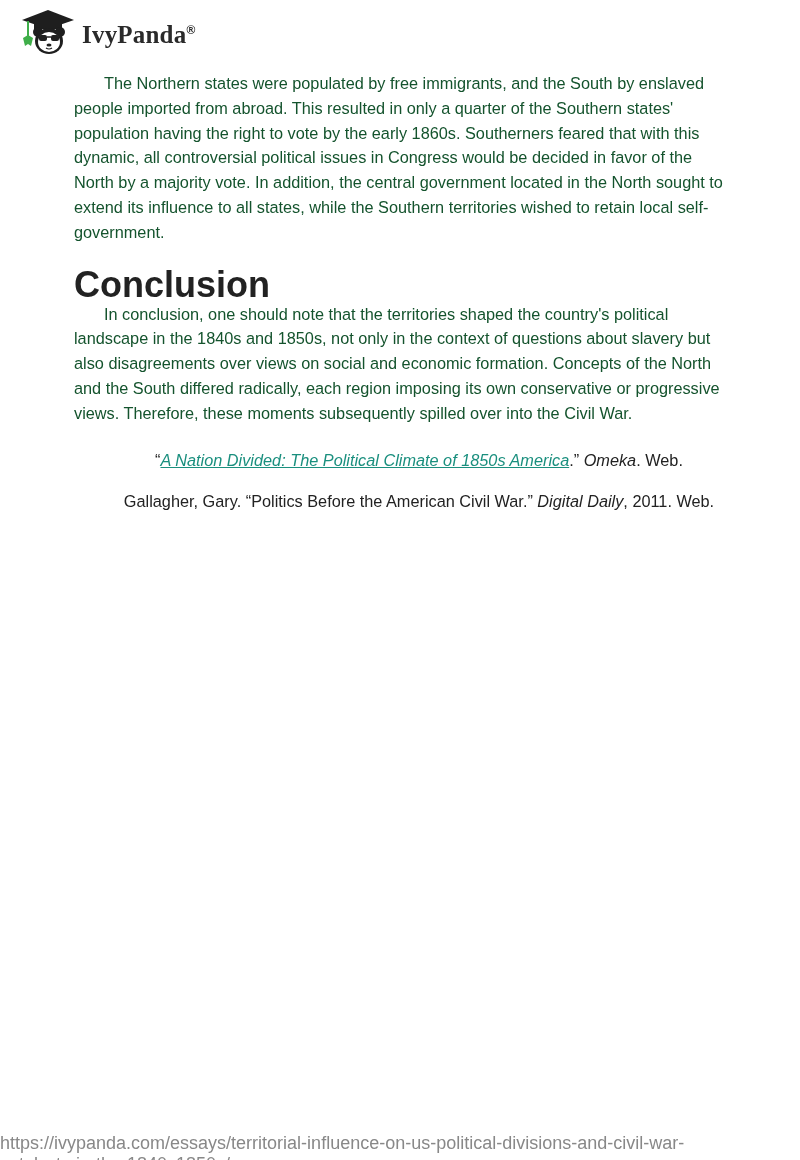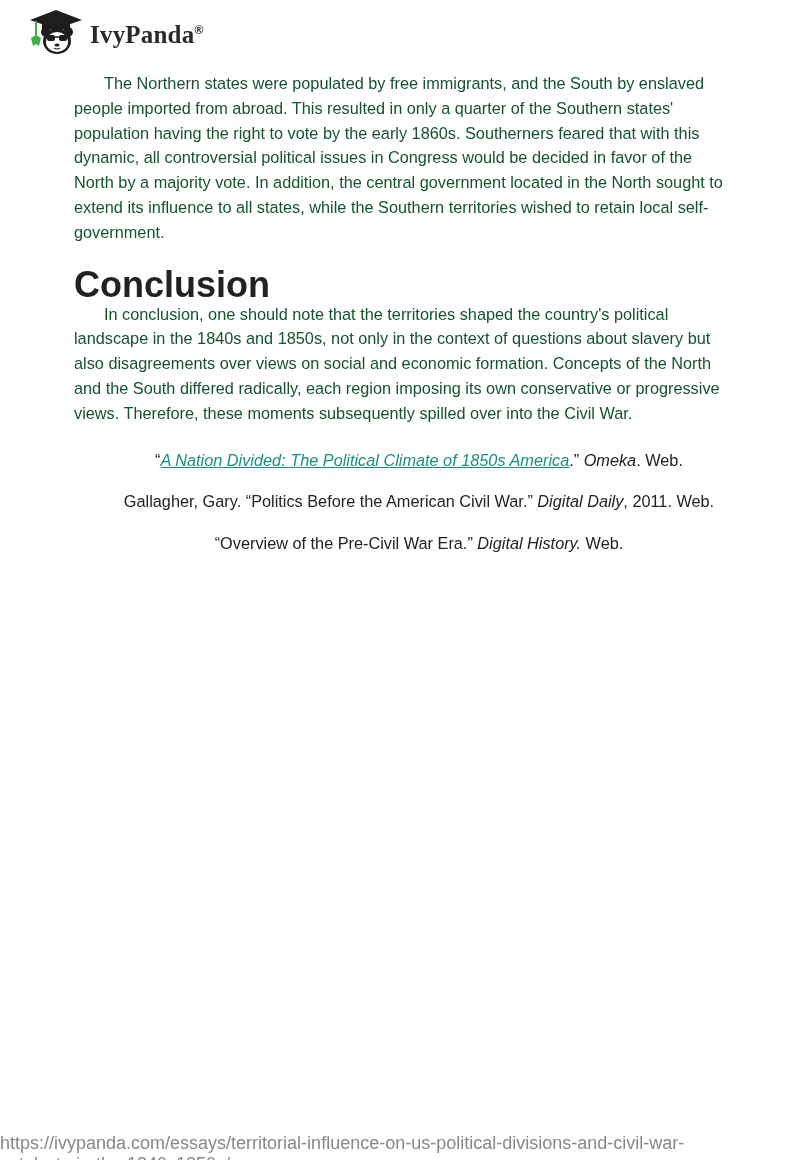--- a/index.html
+++ b/index.html
@@ -1,18 +1,18 @@
 <!DOCTYPE html>
 <html><head>
 <meta charset="utf-8">
 <style>
   html, body { margin: 0; padding: 0; background: #ffffff; }
   body { width: 800px; height: 1160px; position: relative; overflow: hidden;
          font-family: "Liberation Sans", sans-serif; color: #222222; }
-  .header { position: absolute; top: 0; left: 8px; width: 778px; height: 60px; }
+  .header { position: absolute; top: 0; left: 0; width: 778px; height: 60px; }
   .logo { position: absolute; left: 18px; top: 8px; display: flex; align-items: center; }
   .logo svg { display: block; }
   .logo-text { font-family: "Liberation Serif", serif; font-weight: bold; font-size: 25px;
                color: #2a2a2a; margin-left: 6px; margin-top: 6px; letter-spacing: 0.2px; }
   .logo-text sup { font-size: 12px; font-family: "Liberation Sans", sans-serif; }
   .doc-title { position: absolute; right: 32px; top: 13px; font-size: 12.5px; color: #777777; }
   .content { position: absolute; left: 74px; top: 71px; width: 660px; }
   p.body { margin: 0; font-size: 16.3px; line-height: 24.8px; text-indent: 30px; color: #14532d; }
   h2 { margin: 0; font-size: 36px; font-weight: bold; color: #222; line-height: 34px; }
   .h-conclusion { margin-top: 23px; }
@@ -58,16 +58,15 @@
   <p class="body">The Northern states were populated by free immigrants, and the South by enslaved people imported from abroad. This resulted in only a quarter of the Southern states' population having the right to vote by the early 1860s. Southerners feared that with this dynamic, all controversial political issues in Congress would be decided in favor of the North by a majority vote. In addition, the central government located in the North sought to extend its influence to all states, while the Southern territories wished to retain local self-government.</p>
 
   <h2 class="h-conclusion">Conclusion</h2>
   <p class="body p-after-h">In conclusion, one should note that the territories shaped the country's political landscape in the 1840s and 1850s, not only in the context of questions about slavery but also disagreements over views on social and economic formation. Concepts of the North and the South differed radically, each region imposing its own conservative or progressive views. Therefore, these moments subsequently spilled over into the Civil War.</p>
 
 
   <p class="cite cite-first"><span>“</span><a class="link">A Nation Divided: The Political Climate of 1850s America</a><span>.” </span><span class="it">Omeka</span><span>. Web.</span></p>
 
   <p class="cite"><span>Gallagher, Gary. “Politics Before the American Civil War.” </span><span class="it">Digital Daily</span><span>, 2011. Web.</span></p>
 
-  <p class="cite"><span>“Overview of the Pre-Civil War Era.” </span><span class="it">Digital History.</span><span> Web.</span></p>
 </main>
 
 <div class="footer-url">https://ivypanda.com/essays/territorial-influence-on-us-political-divisions-and-civil-war-catalysts-in-the-1840s1850s/</div>
 
 </body></html>

